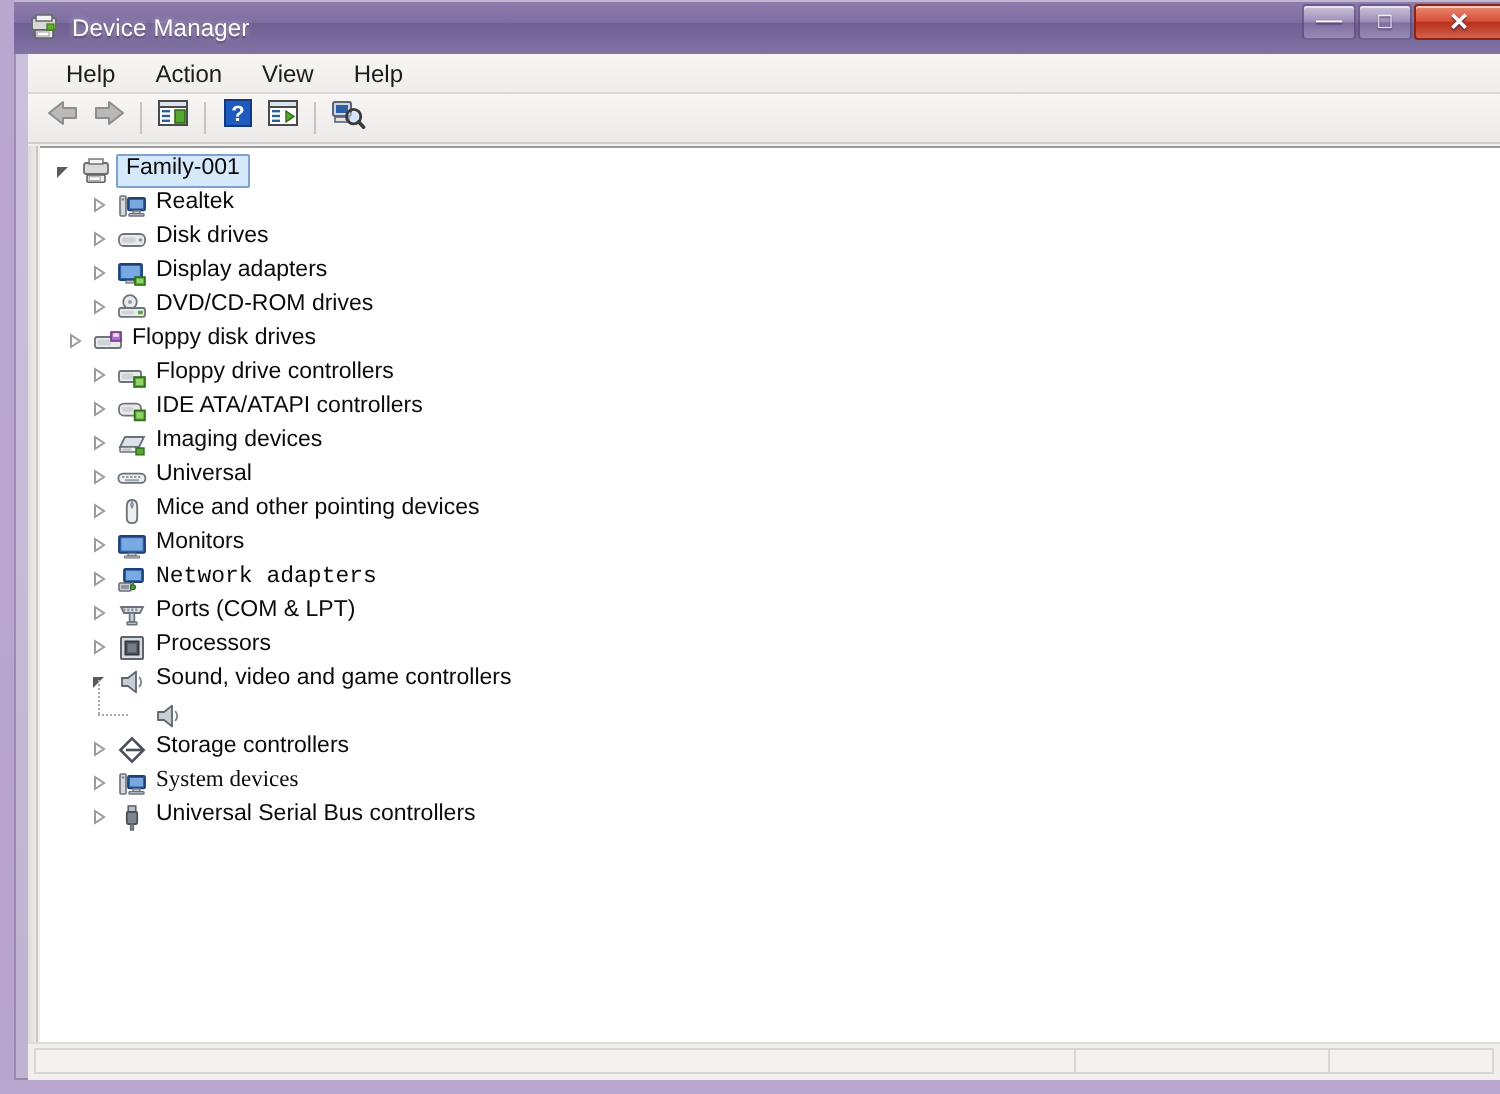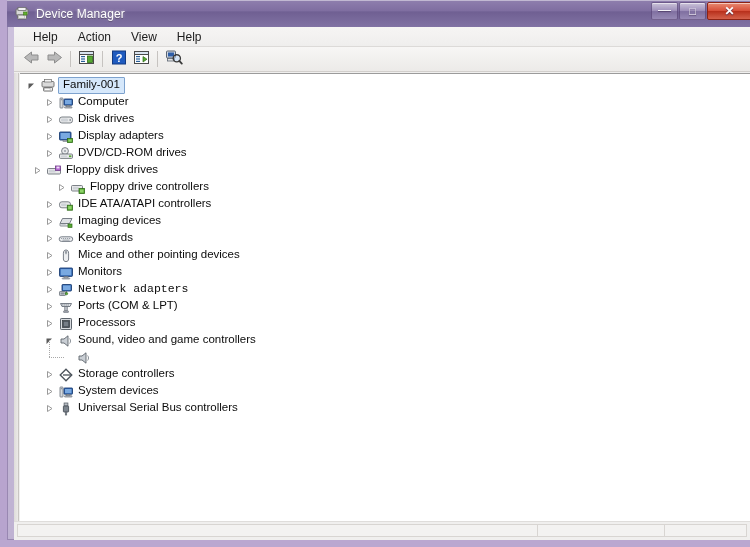--- a/index.html
+++ b/index.html
@@ -382,21 +382,21 @@
           <span class="ticon" style="margin-left:3px;">
             <svg width="16" height="16" viewBox="0 0 16 16">
               <rect x="2" y="3" width="3" height="10" rx="0.6" fill="#d5d9de" stroke="#6a717a" stroke-width="0.8"></rect>
               <rect x="2.8" y="4.2" width="1.4" height="1" fill="#7d8691"></rect>
               <rect x="6" y="4" width="8.5" height="6.2" rx="0.6" fill="#2f62ad" stroke="#1d3f74" stroke-width="0.9"></rect>
               <rect x="7" y="5" width="6.5" height="4.2" fill="#78a8e0"></rect>
               <rect x="8.5" y="10.4" width="3.5" height="1.4" fill="#c8ccd2" stroke="#6a717a" stroke-width="0.7"></rect>
               <rect x="6.5" y="11.8" width="7.5" height="1.2" rx="0.4" fill="#c8ccd2" stroke="#6a717a" stroke-width="0.7"></rect>
             </svg>
           </span>
-          <span class="tlabel">Computer</span>
+          <span class="tlabel">Realtek</span>
         </div>
 
         <div class="trow" style="padding-left:24px;">
           <span class="twist">
             <svg width="11" height="11" viewBox="0 0 11 11">
               <path d="M3.5 2.5 L8 5.5 L3.5 8.5 Z" fill="none" stroke="#9a9a9a" stroke-width="1"></path>
             </svg>
           </span>
           <span class="ticon" style="margin-left:3px;">
             <svg width="16" height="16" viewBox="0 0 16 16">
@@ -454,21 +454,21 @@
             <svg width="16" height="16" viewBox="0 0 16 16">
               <rect x="1.5" y="5.5" width="13" height="5.5" rx="1" fill="#e8e9ea" stroke="#6e747b" stroke-width="0.9"></rect>
               <rect x="3" y="6.8" width="6.5" height="2.8" rx="0.5" fill="#cfd3d8"></rect>
               <rect x="9.5" y="3" width="5" height="4.5" fill="#b46ad0" stroke="#6d3a85" stroke-width="0.8"></rect>
               <rect x="10.6" y="3.6" width="2.8" height="1.8" fill="#f0e0f7"></rect>
             </svg>
           </span>
           <span class="tlabel">Floppy disk drives</span>
         </div>
 
-        <div class="trow" style="padding-left:36px;">
+        <div class="trow" style="padding-left:24px;">
           <span class="twist">
             <svg width="11" height="11" viewBox="0 0 11 11">
               <path d="M3.5 2.5 L8 5.5 L3.5 8.5 Z" fill="none" stroke="#9a9a9a" stroke-width="1"></path>
             </svg>
           </span>
           <span class="ticon" style="margin-left:3px;">
             <svg width="16" height="16" viewBox="0 0 16 16">
               <rect x="1.5" y="5.5" width="11" height="5.5" rx="1" fill="#e8e9ea" stroke="#6e747b" stroke-width="0.9"></rect>
               <rect x="3" y="6.8" width="5.5" height="2.8" rx="0.5" fill="#cfd3d8"></rect>
               <rect x="9" y="8.5" width="5.5" height="5" fill="#56a832" stroke="#2f6b17" stroke-width="0.8"></rect>
@@ -522,21 +522,21 @@
             <svg width="16" height="16" viewBox="0 0 16 16">
               <rect x="1.2" y="5.8" width="13.5" height="4.6" rx="2.2" fill="#eceef0" stroke="#6a717a" stroke-width="0.9"></rect>
               <rect x="3" y="7" width="1.2" height="1" fill="#9aa0a8"></rect>
               <rect x="5" y="7" width="1.2" height="1" fill="#9aa0a8"></rect>
               <rect x="7" y="7" width="1.2" height="1" fill="#9aa0a8"></rect>
               <rect x="9" y="7" width="1.2" height="1" fill="#9aa0a8"></rect>
               <rect x="11" y="7" width="1.2" height="1" fill="#9aa0a8"></rect>
               <rect x="4.5" y="8.6" width="7" height="1" fill="#9aa0a8"></rect>
             </svg>
           </span>
-          <span class="tlabel">Keyboards</span>
+          <span class="tlabel">Universal</span>
         </div>
 
         <div class="trow" style="padding-left:24px;">
           <span class="twist">
             <svg width="11" height="11" viewBox="0 0 11 11">
               <path d="M3.5 2.5 L8 5.5 L3.5 8.5 Z" fill="none" stroke="#9a9a9a" stroke-width="1"></path>
             </svg>
           </span>
           <span class="ticon" style="margin-left:3px;">
             <svg width="16" height="16" viewBox="0 0 16 16">
@@ -660,21 +660,21 @@
           <span class="ticon" style="margin-left:3px;">
             <svg width="16" height="16" viewBox="0 0 16 16">
               <path d="M8 2.2 L13.8 8 L8 13.8 L2.2 8 Z" fill="none" stroke="#4a5159" stroke-width="1.3"></path>
               <line x1="8" y1="8" x2="13" y2="8" stroke="#4a5159" stroke-width="1.3"></line>
               <line x1="5" y1="8" x2="8" y2="8" stroke="#4a5159" stroke-width="1.3"></line>
             </svg>
           </span>
           <span class="tlabel">Storage controllers</span>
         </div>
 
-        <div class="trow" style="padding-left:24px;">
+        <div class="trow" style="padding-left:24px;font-family:Liberation Serif, serif;">
           <span class="twist">
             <svg width="11" height="11" viewBox="0 0 11 11">
               <path d="M3.5 2.5 L8 5.5 L3.5 8.5 Z" fill="none" stroke="#9a9a9a" stroke-width="1"></path>
             </svg>
           </span>
           <span class="ticon" style="margin-left:3px;">
             <svg width="16" height="16" viewBox="0 0 16 16">
               <rect x="2" y="3" width="3" height="10" rx="0.6" fill="#d5d9de" stroke="#6a717a" stroke-width="0.8"></rect>
               <rect x="2.8" y="4.2" width="1.4" height="1" fill="#7d8691"></rect>
               <rect x="6" y="4" width="8.5" height="6.2" rx="0.6" fill="#2f62ad" stroke="#1d3f74" stroke-width="0.9"></rect>

